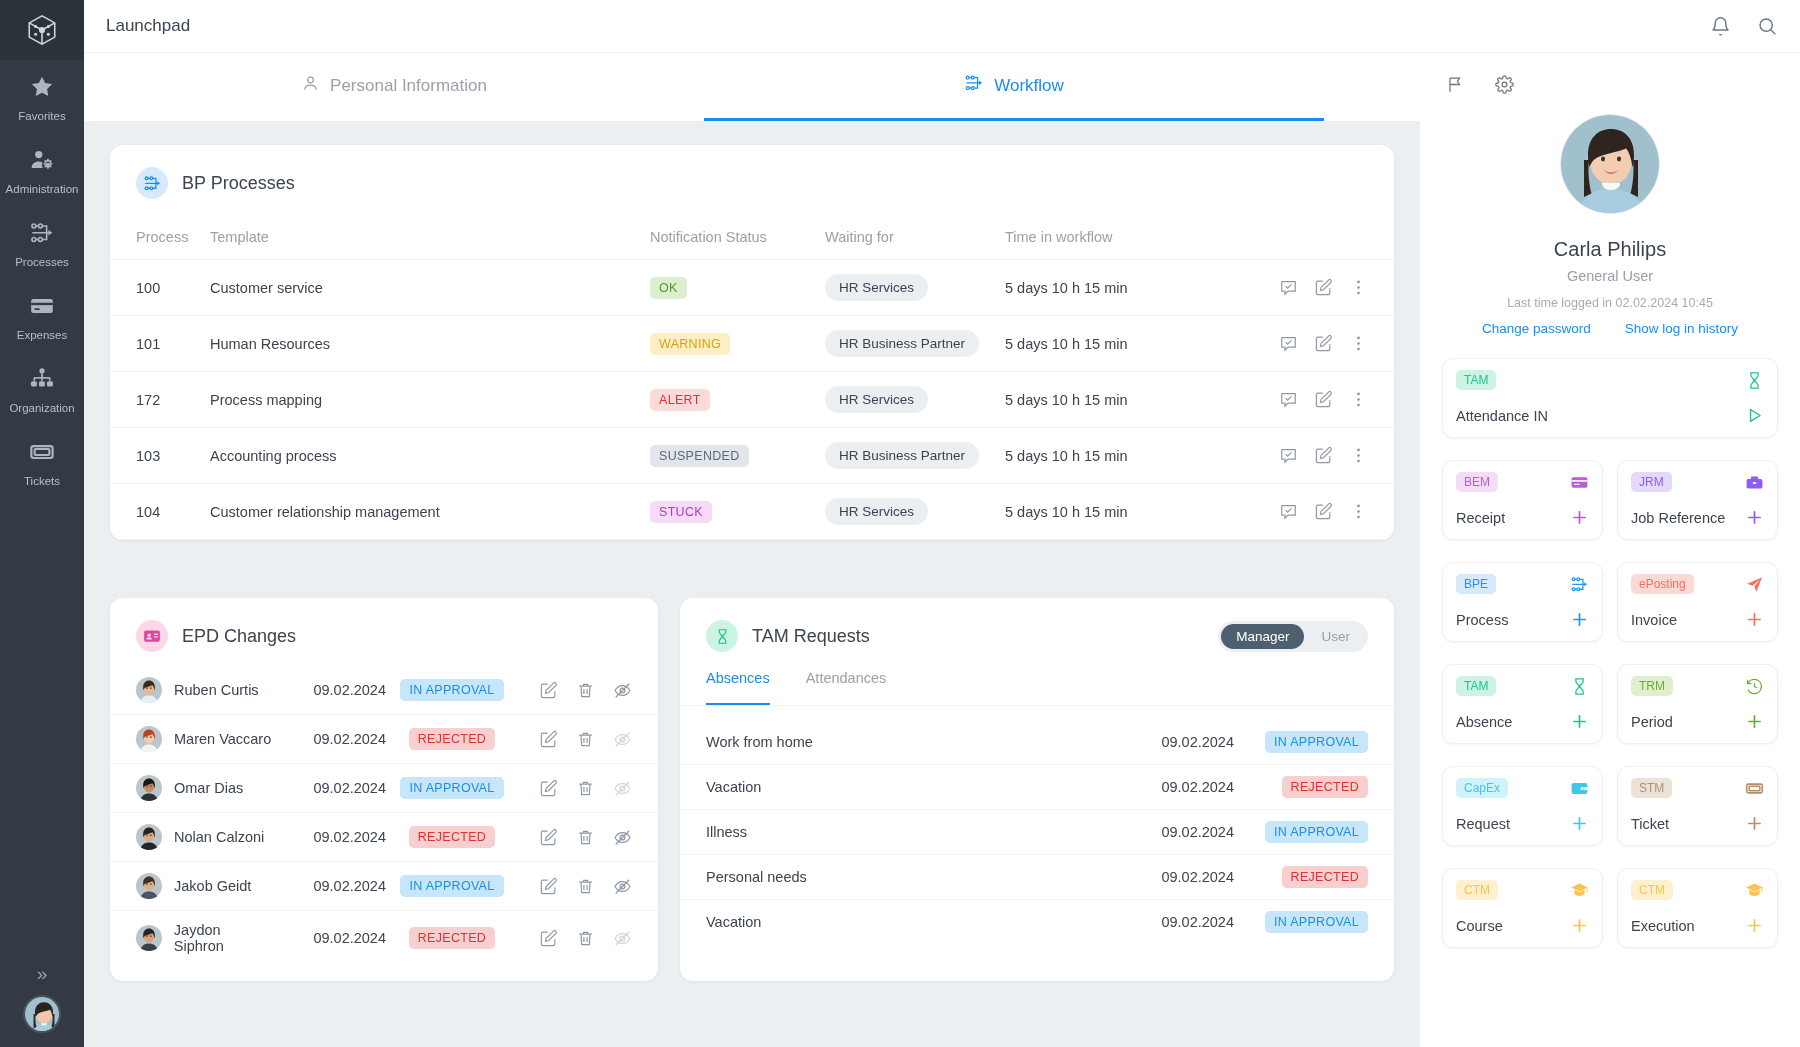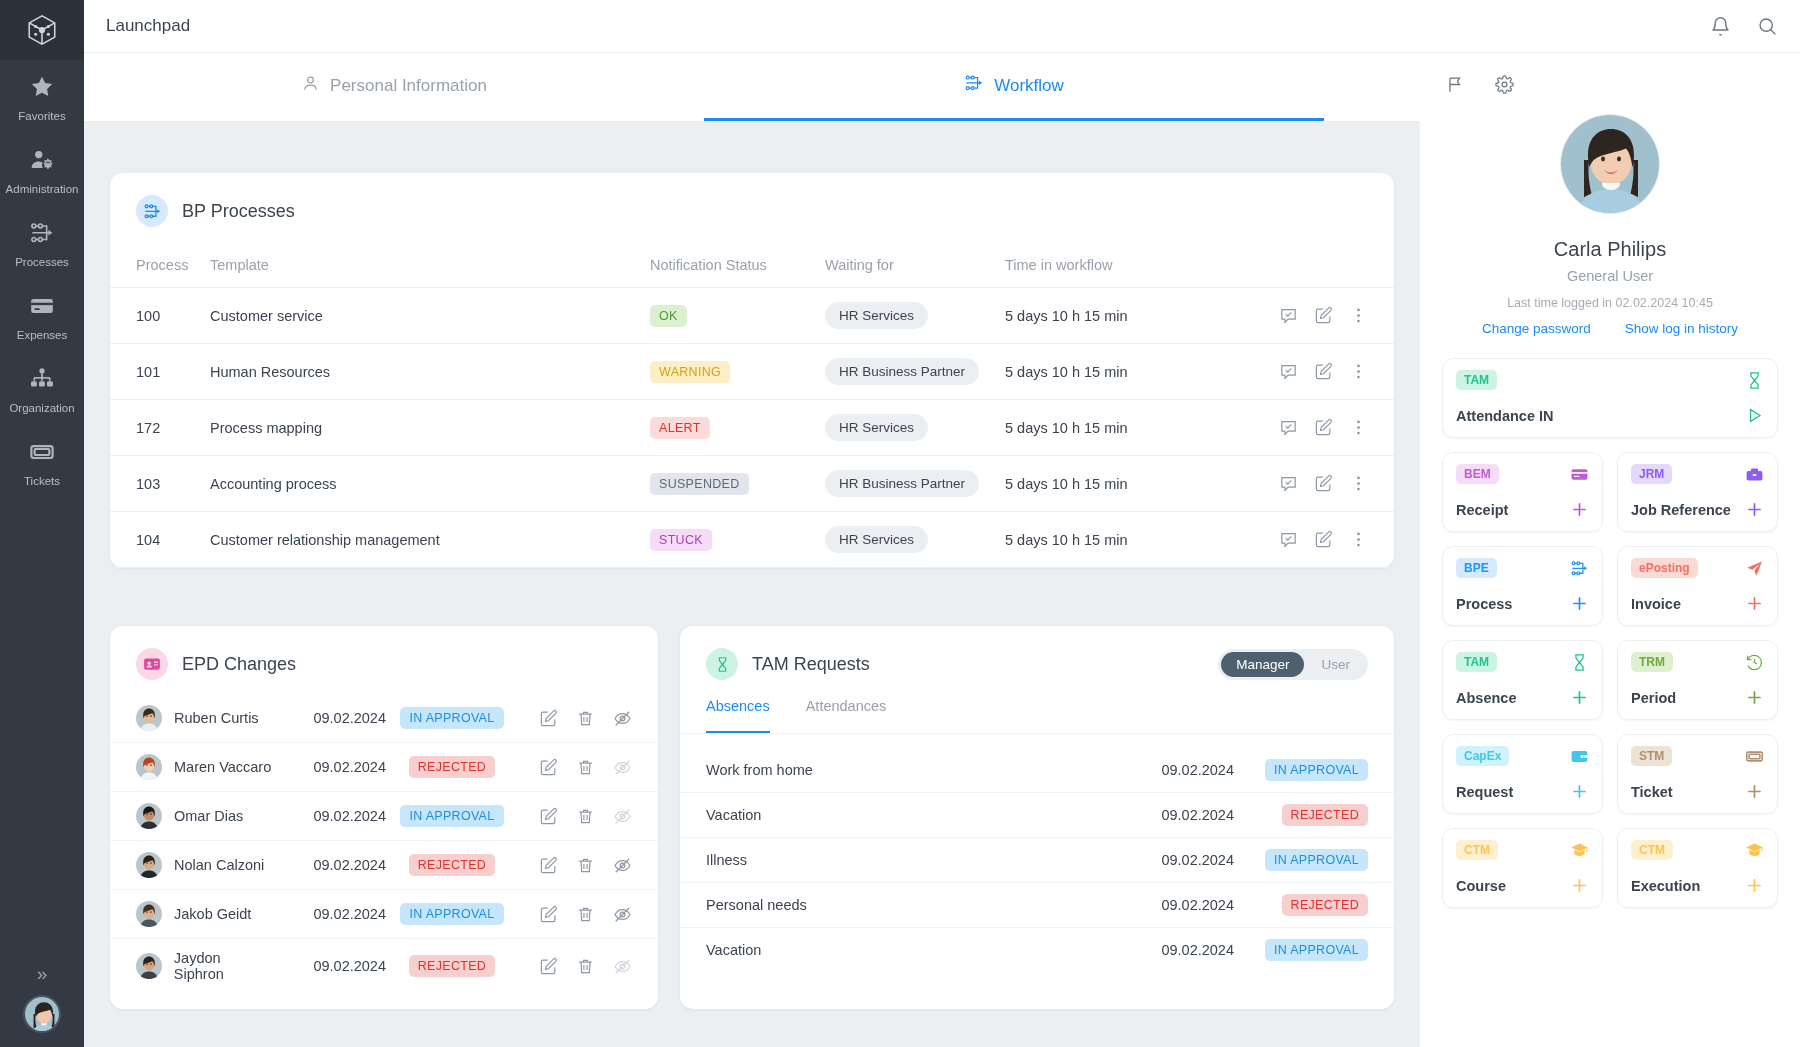--- a/index.html
+++ b/index.html
@@ -43,21 +43,21 @@
 
   .topbar {
     height: 53px; background: #fff; display: flex; align-items: center;
     padding: 0 22px; border-bottom: 1px solid #eceff1;
   }
   .app-title { font-size: 17px; color: #3c4450; }
   .topbar-spacer { flex: 1; }
   .topbar-ic { margin-left: 26px; cursor: pointer; display: flex; }
 
   .body-row { flex: 1; display: flex; min-height: 0; }
-  .center { flex: 1; display: flex; flex-direction: column; min-width: 0; gap: 28px; }
+  .center { flex: 1; display: flex; flex-direction: column; min-width: 0; }
 
   
   .tabs {
     background: #fff; height: 68px; display: flex; align-items: stretch;
     padding: 0 96px 0 0;
   }
   .tab {
     flex: 1; display: flex; align-items: center; justify-content: center;
     gap: 10px; font-size: 17px; color: #9aa1ab; cursor: pointer;
     border-bottom: 3px solid transparent;
@@ -142,21 +142,21 @@
     width: 100px; height: 100px; border-radius: 50%; margin: 0 auto;
     overflow: hidden; border: 1px solid #e4e8ec;
   }
   .prof-name { font-size: 20px; color: #3c4450; margin-top: 24px; }
   .prof-role { font-size: 14.5px; color: #98a0aa; margin-top: 7px; }
   .prof-log { font-size: 12.5px; color: #a5acb5; margin-top: 12px; }
   .prof-links { display: flex; justify-content: center; gap: 34px; margin-top: 11px; }
   .lnk { font-size: 13.5px; color: #1a8cf0; cursor: pointer; }
 
   .tiles { margin-top: 22px; }
-  .trow { display: flex; gap: 14px; margin-bottom: 14px; font-weight: bold; }
+  .trow { display: flex; gap: 14px; margin-bottom: 22px; }
   .tile {
     flex: 1; background: #fff; border: 1px solid #edf0f3; border-radius: 11px;
     padding: 11px 13px 12px; box-shadow: 0 1px 2px rgba(40,50,65,.05);
     cursor: pointer; min-width: 0;
   }
   .tile-top { display: flex; align-items: center; justify-content: space-between; }
   .tag { padding: 3px 8px; border-radius: 5px; font-size: 12px; }
   .tile-bot { display: flex; align-items: center; justify-content: space-between; margin-top: 16px; }
   .tile-lbl { font-size: 14.5px; color: #3c4450; white-space: nowrap; overflow: hidden; text-overflow: ellipsis; }
   .plus { font-size: 22px; line-height: 16px; font-weight: 300; }

